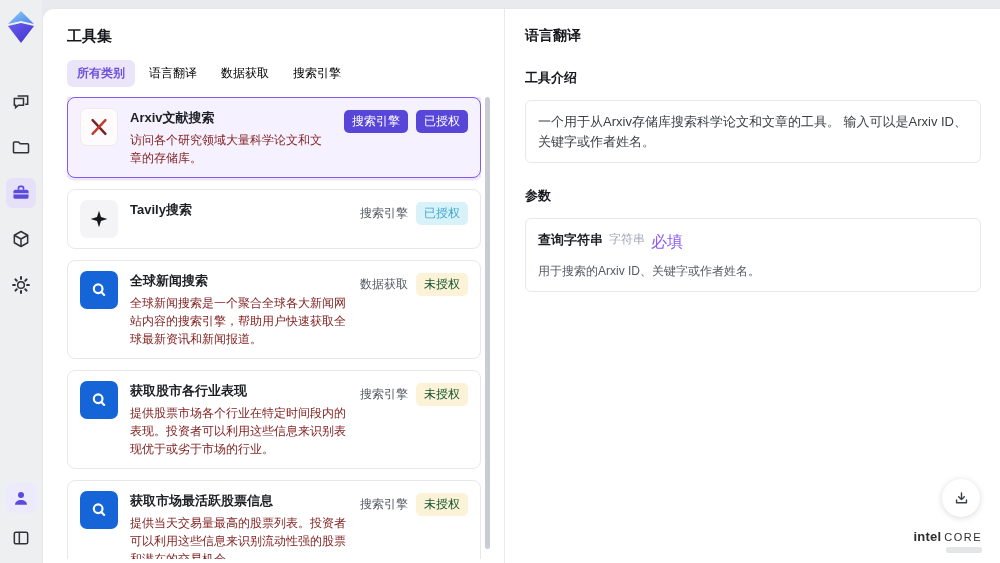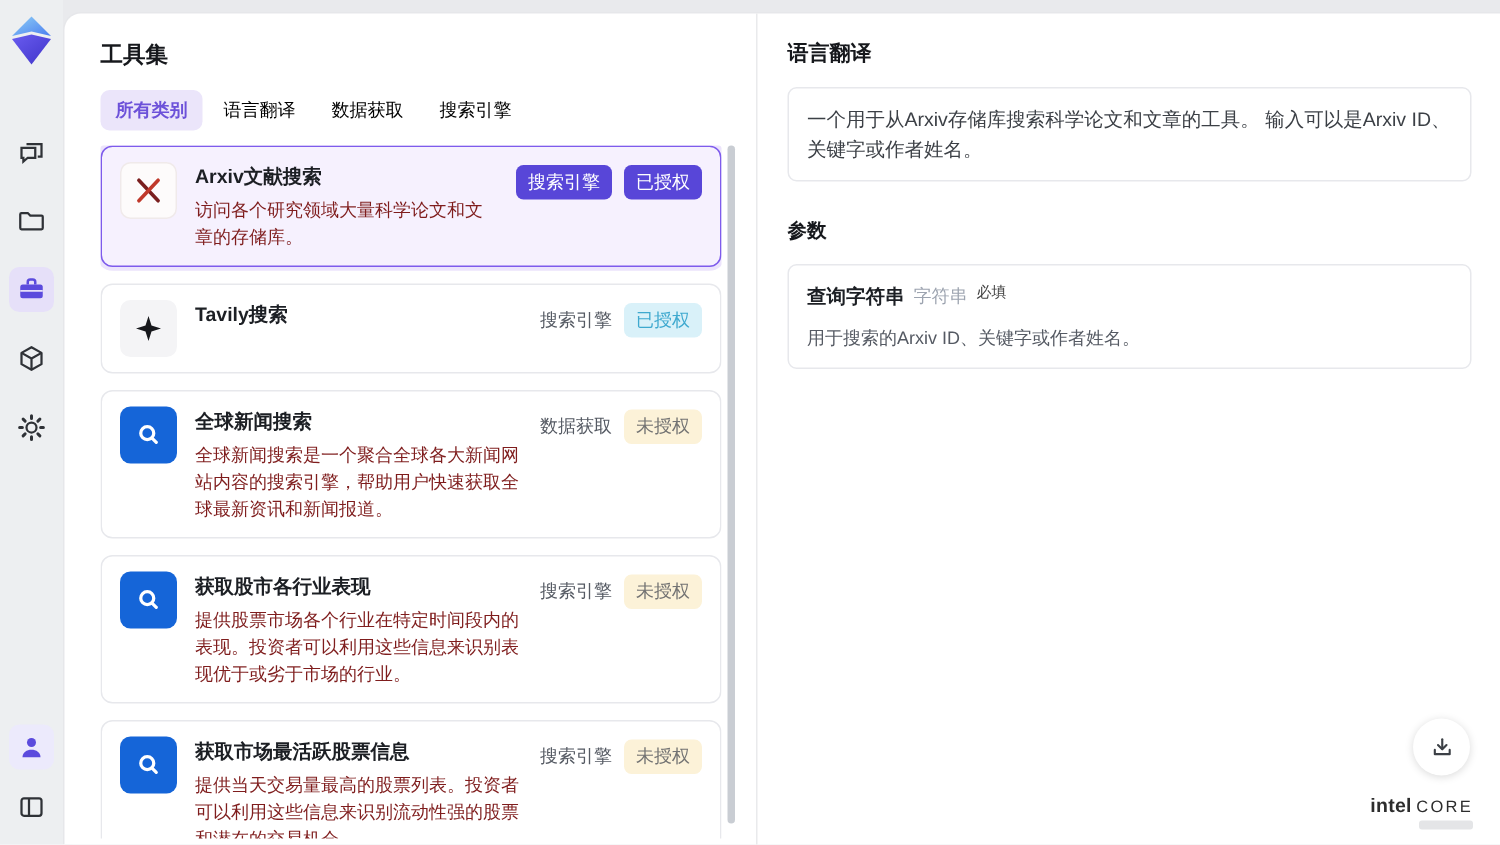--- a/index.html
+++ b/index.html
@@ -33,32 +33,32 @@
   .icon-bg-gray  { background:#f4f4f6; }
   .icon-bg-blue  { background:#1565d8; }
   .t-mid { flex:1; min-width:0; padding-top:1px; }
   .t-title { font-size:13px; font-weight:bold; color:#1c1f24; }
   .t-desc { font-size:12px; color:#7f1d1d; line-height:1.5; margin-top:4px; }
   .t-badges { display:flex; gap:8px; flex-shrink:0; align-items:flex-start; padding-top:2px; }
   .badge { font-size:12px; padding:3px 8px; border-radius:5px; white-space:nowrap; }
   .badge.solid { background:#5846d8; color:#fff; }
   .badge.plain { background:transparent; color:#555a63; padding:3px 0; }
   .badge.ok { background:#d9f1f9; color:#3fa9cf; }
-  .badge.no { background:#fcf2d8; color:#737373;text-align:center; }
+  .badge.no { background:#fcf2d8; color:#14532d;text-align:center; }
   .v-scrollbar { position:absolute; left:442px; top:88px; width:5px; height:452px; background:#c9cdd3; border-radius:3px; cursor:pointer; }
 
   
   .details-panel { position:absolute; left:461px; top:0; width:497px; height:555px; border-left:1px solid #e9eaec; padding:18px 20px; }
   .d-title { font-size:14px; font-weight:bold; color:#16181c; }
   .d-section-title { font-size:13px; font-weight:bold; color:#16181c; margin-top:24px; }
   .d-box { margin-top:13px; border:1px solid #e7e8ec; border-radius:6px; padding:11px 12px; font-size:13px; color:#3c4046; line-height:1.5; background:#fff; }
   .param-head { display:flex; align-items:flex-start; }
   .param-name { font-size:13px; font-weight:bold; color:#1c1f24; }
   .param-type { font-size:12px; color:#9ca3af; margin-left:6px; }
-  .param-required { font-size:10px; color:#404040; margin-left:6px; }
+  .param-required { font-size:16px; color:#8b5cf6; margin-left:6px; }
   .param-desc { font-size:12px; color:#555a63; margin-top:8px; }
 
   
   .fab { position:absolute; right:20px; bottom:46px; width:38px; height:38px; border-radius:50%; background:#fff; box-shadow:0 1px 6px rgba(0,0,0,.15); display:flex; align-items:center; justify-content:center; cursor:pointer; }
   .intel { position:absolute; right:18px; bottom:10px; text-align:right; }
   .intel-row { font-size:13px; color:#2d2d2d; white-space:nowrap; }
   .intel-b { font-weight:bold; letter-spacing:.2px; }
   .intel-core { font-weight:400; letter-spacing:1.5px; margin-left:3px; font-size:11px; }
   .intel-bar { width:36px; height:6px; background:#e4e5e7; border-radius:2px; margin:3px 0 0 auto; }
 </style>
@@ -220,20 +220,21 @@
       <span class="badge badge-category plain">搜索引擎</span>
       <span class="badge badge-auth no">未授权</span>
     </div>
   </div>
         </div>
     </div>
     <div class="v-scrollbar"></div>
 
     <div class="details-panel">
       <div class="d-title">语言翻译</div>
+      <div class="d-section-title">工具介绍</div>
       <div class="d-box">一个用于从Arxiv存储库搜索科学论文和文章的工具。 输入可以是Arxiv ID、关键字或作者姓名。</div>
       <div class="d-section-title">参数</div>
       <div>
           <div class="d-box">
     <div class="param-head">
       <span class="param-name">查询字符串</span>
       <span class="param-type">字符串</span>
       <span class="param-required">必填</span>
     </div>
     <div class="param-desc">用于搜索的Arxiv ID、关键字或作者姓名。</div>

